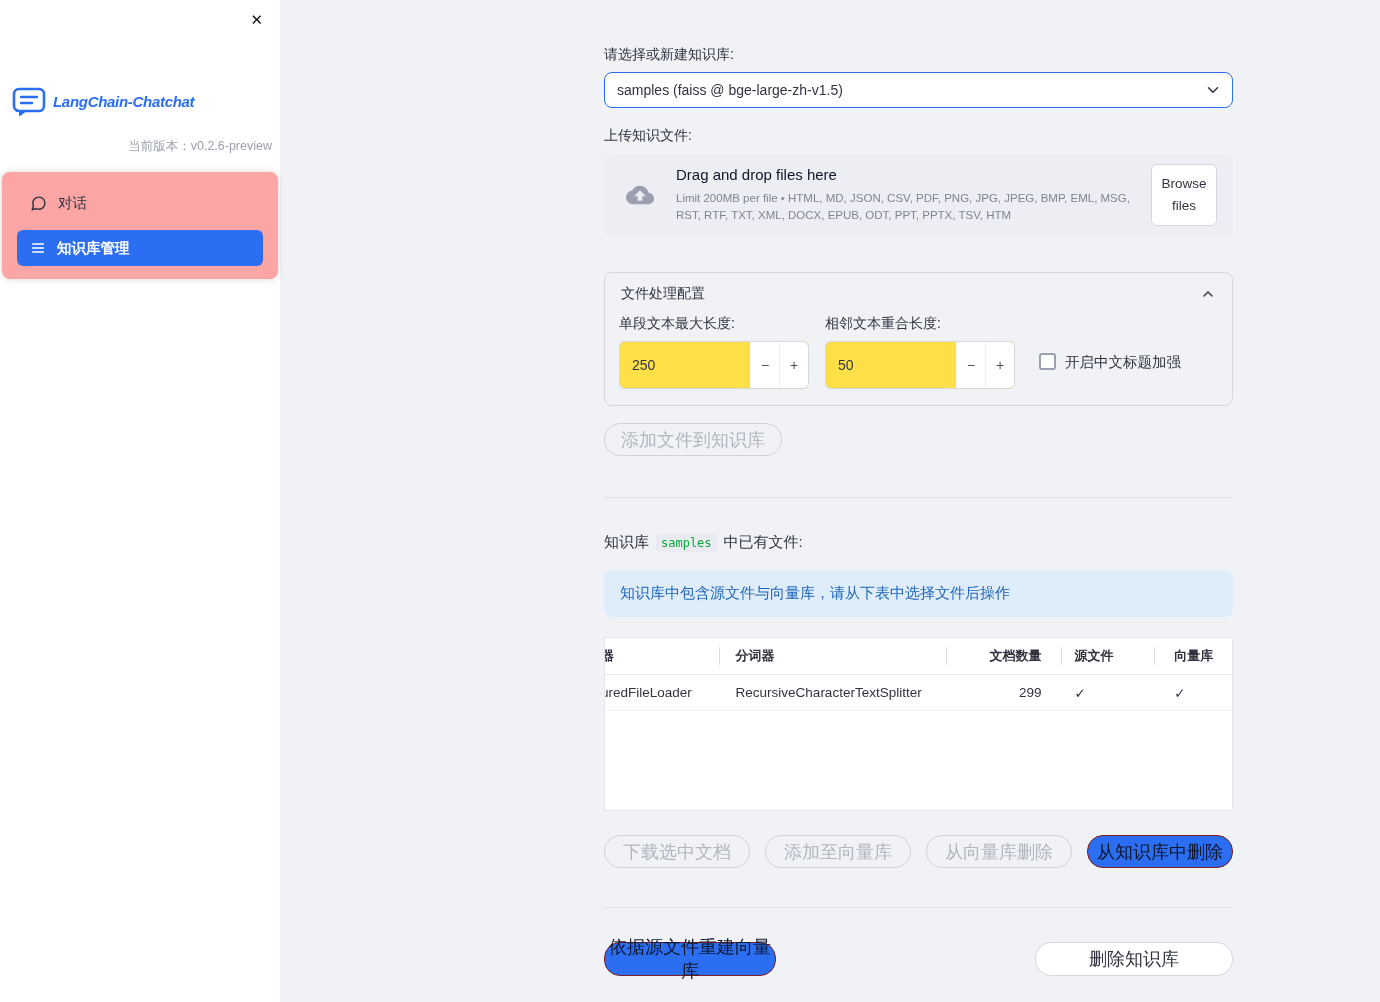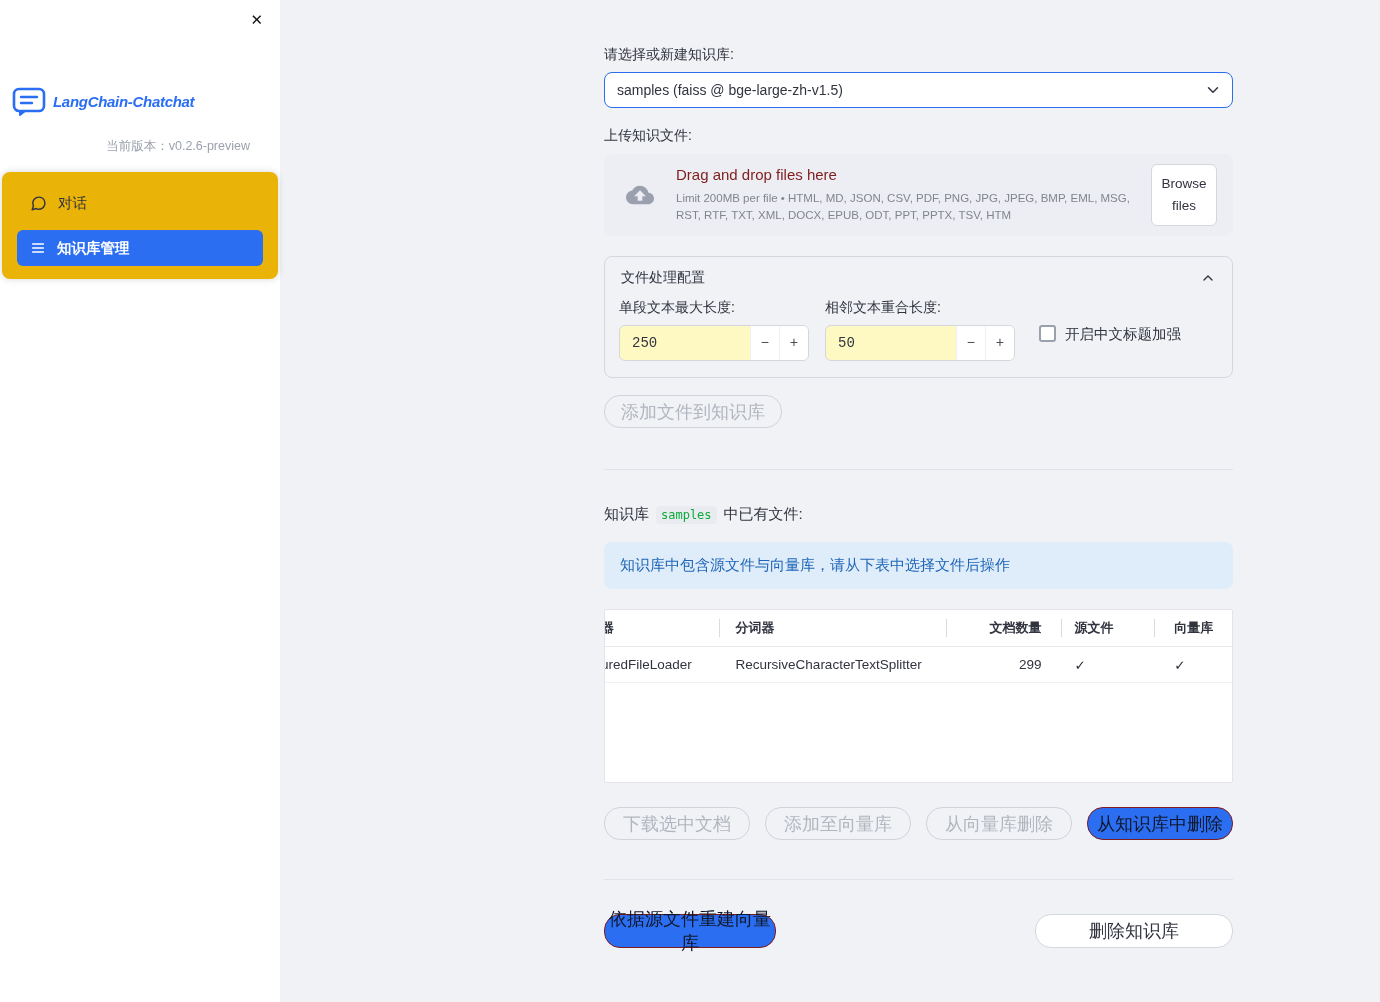--- a/index.html
+++ b/index.html
@@ -17,26 +17,26 @@
   .close-btn {
     position:absolute; top:8px; right:13px; background:none; border:none;
     font-size:15px; color:#111; cursor:pointer; line-height:1; padding:4px;
   }
   .logo { position:absolute; top:86px; left:12px; display:flex; align-items:center; gap:7px; }
   .logo-text {
     color:#2a6ef3; font-size:15px; font-weight:700; font-style:italic;
     letter-spacing:-0.3px; white-space:nowrap;
   }
   .version {
-    position:absolute; top:138px; right:30px;
+    position:absolute; top:138px; right:8px;
     font-size:12.5px; color:#9ba1ad;
   }
   .menu-card {
     position:absolute; top:172px; left:2px; right:2px;
-    background:#eab308; border-radius:8px;
+    background:#fca5a5; border-radius:8px;
     box-shadow:0 0 7px rgba(0,0,0,0.16);
     padding:13px 15px; display:flex; flex-direction:column; gap:9px;
   }
   .menu-item {
     height:36px; display:flex; align-items:center; gap:11px;
     padding:0 13px; border-radius:6px; cursor:pointer; font-size:14.5px;
   }
   .menu-item.selected { background:#2b6ef1; color:#fff; font-weight:700; }
 
   
@@ -50,42 +50,42 @@
     display:flex; align-items:center; justify-content:space-between;
     padding:0 10px 0 12px; cursor:pointer;
   }
   .selectbox span { font-size:14px; color:#31333f; }
 
   .dropzone {
     margin-top:9px; height:82px; background:#eceef3; border-radius:8px;
     display:flex; align-items:center; padding:0 16px; gap:16px;
   }
   .dz-texts { flex:1; }
-  .dz-title { font-size:15px; color:#7f1d1d; margin-bottom:7px; }
+  .dz-title { font-size:15px; color:#0f172a; margin-bottom:7px; }
   .dz-limit { font-size:11.5px; color:#80858f; line-height:1.45; max-width:478px; }
   .browse-btn {
     width:66px; min-height:52px; background:#fff; border:1px solid #d3d7de;
     border-radius:6px; font-size:13.5px; color:#31333f; cursor:pointer;
     padding:8px 6px; line-height:1.6; font-family:inherit;
   }
 
   .expander {
-    margin-top:20px; border:1px solid #d3d7de; border-radius:8px;
+    margin-top:36px; border:1px solid #d3d7de; border-radius:8px;
   }
   .expander-header {
     display:flex; align-items:center; justify-content:space-between;
     padding:12px 16px 6px 16px; cursor:pointer; font-size:14px;
   }
   .expander-body { display:flex; align-items:flex-end; padding:6px 14px 16px 14px; }
   .num-group { width:190px; }
   .num-group + .num-group { margin-left:16px; }
   .num-label { font-size:14px; margin-bottom:8px; }
   .num-input {
-    height:36px; background:#fef9c3; border:1px solid #d3d7de; border-radius:6px;
-    display:flex; align-items:stretch; overflow:hidden;font-family:Liberation Mono, monospace;
+    height:48px; background:#fde047; border:1px solid #d3d7de; border-radius:6px;
+    display:flex; align-items:stretch; overflow:hidden;
   }
   .num-value { flex:1; display:flex; align-items:center; padding-left:12px; font-size:14px; }
   .num-btn {
     width:29px; border:none; background:#fff; color:#4a4e57; font-size:14px;
     cursor:pointer; border-left:1px solid #eef0f3; font-family:inherit;
   }
   .checkbox-row { height:36px; display:flex; align-items:flex-start; gap:9px; margin-left:24px; cursor:pointer; }
   .checkbox-box {
     width:17px; height:17px; background:#fff; border:2px solid #9aa0ac; border-radius:3px;
   }

